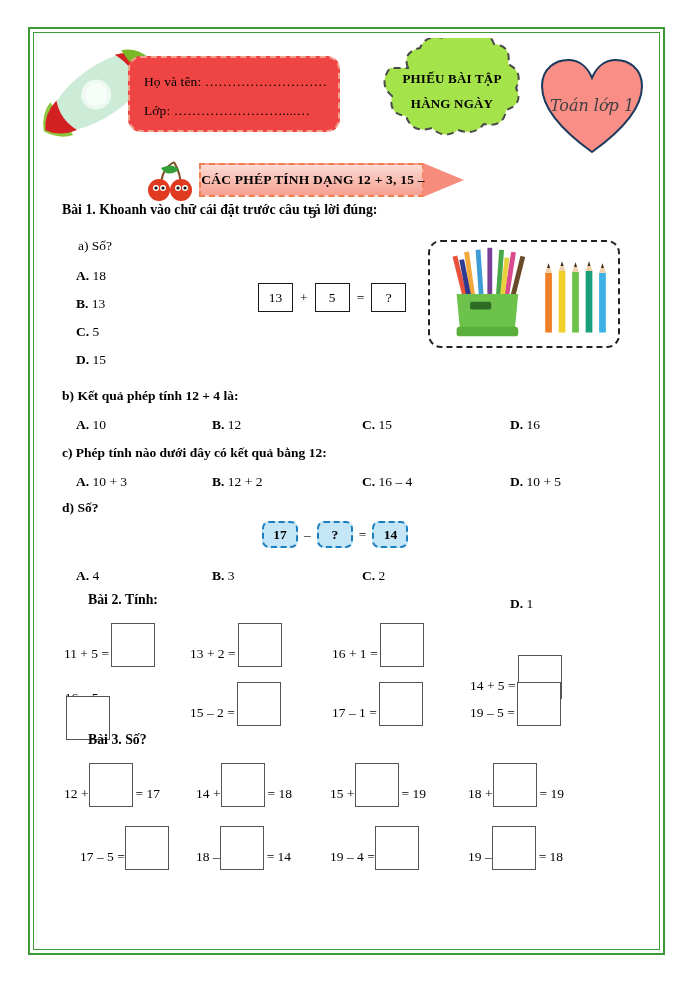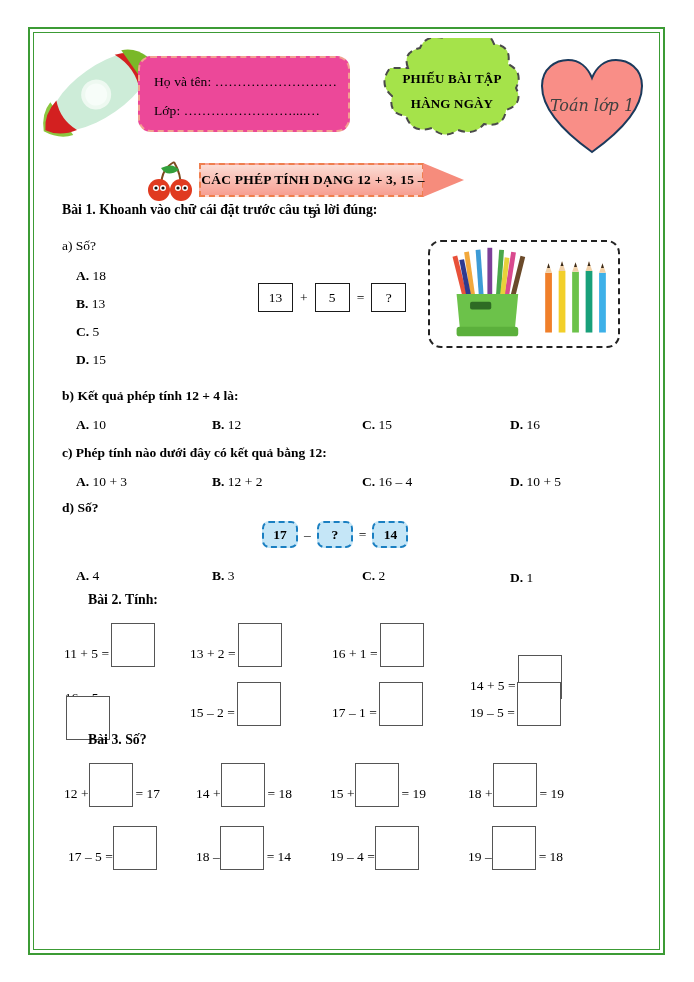--- a/index.html
+++ b/index.html
@@ -49,25 +49,25 @@
     position: absolute;
     left: 30px;
     top: 32px;
     width: 135px;
     height: 125px;
   }
 
   
   .namebox {
     position: absolute;
-    left: 138px;
+    left: 128px;
     top: 56px;
     width: 212px;
     height: 76px;
-    background: #ec4899;
+    background: #ef4444;
     border: 2.5px dashed #f2a291;
     border-radius: 13px;
     box-sizing: border-box;
     padding: 9px 0 0 14px;
   }
   .namebox .line {
     font-size: 13.5px;
     line-height: 29px;
     white-space: nowrap;
     letter-spacing: 0.1px;
@@ -332,21 +332,21 @@
   </svg>
 
   <div class="banner">
     <div class="banner-body"></div>
     <div class="banner-arrow"></div>
     <div class="banner-text">CÁC PHÉP TÍNH DẠNG 12 + 3, 15 – 5</div>
   </div>
 
   <div class="q-head" style="left:62px; top:202px;">Bài 1. Khoanh vào chữ cái đặt trước câu trả lời đúng:</div>
 
-  <div class="sub-head" style="left:62px; top:238px;text-align:center;">a) Số?</div>
+  <div class="sub-head" style="left:78px; top:238px;text-align:center;">a) Số?</div>
 
   <div class="opt" style="left:76px; top:268px;">
     <span class="lbl">A.</span>
     <span>18</span>
   </div>
   <div class="opt" style="left:76px; top:296px;">
     <span class="lbl">B.</span>
     <span>13</span>
   </div>
   <div class="opt" style="left:76px; top:324px;">
@@ -470,21 +470,21 @@
     <span>4</span>
   </div>
   <div class="opt" style="left:212px; top:568px;">
     <span class="lbl">B.</span>
     <span>3</span>
   </div>
   <div class="opt" style="left:362px; top:568px;">
     <span class="lbl">C.</span>
     <span>2</span>
   </div>
-  <div class="opt" style="left:510px; top:570px;">
+  <div class="opt" style="left:510px; top:596px;">
     <span class="lbl">D.</span>
     <span>1</span>
   </div>
 
   <div class="q-head" style="left:88px; top:592px;">Bài 2. Tính:</div>
 
   <div class="ex-row ex-b2" style="left:64px; top:632px;">
     <span class="txt">11 + 5 =</span>
     <div class="gridbox gb-up"></div>
   </div>
@@ -534,21 +534,21 @@
     <span class="txt">15 +</span>
     <div class="gridbox gb-up"></div>
     <span class="txt tail">= 19</span>
   </div>
   <div class="ex-row" style="left:468px; top:772px;">
     <span class="txt">18 +</span>
     <div class="gridbox gb-up"></div>
     <span class="txt tail">= 19</span>
   </div>
 
-  <div class="ex-row" style="left:68px; top:835px;">
+  <div class="ex-row" style="left:80px; top:835px;">
     <span class="txt">17 – 5 =</span>
     <div class="gridbox gb-up"></div>
     <span class="txt tail"></span>
   </div>
   <div class="ex-row" style="left:196px; top:835px;">
     <span class="txt">18 –</span>
     <div class="gridbox gb-up"></div>
     <span class="txt tail">= 14</span>
   </div>
   <div class="ex-row" style="left:330px; top:835px;">

